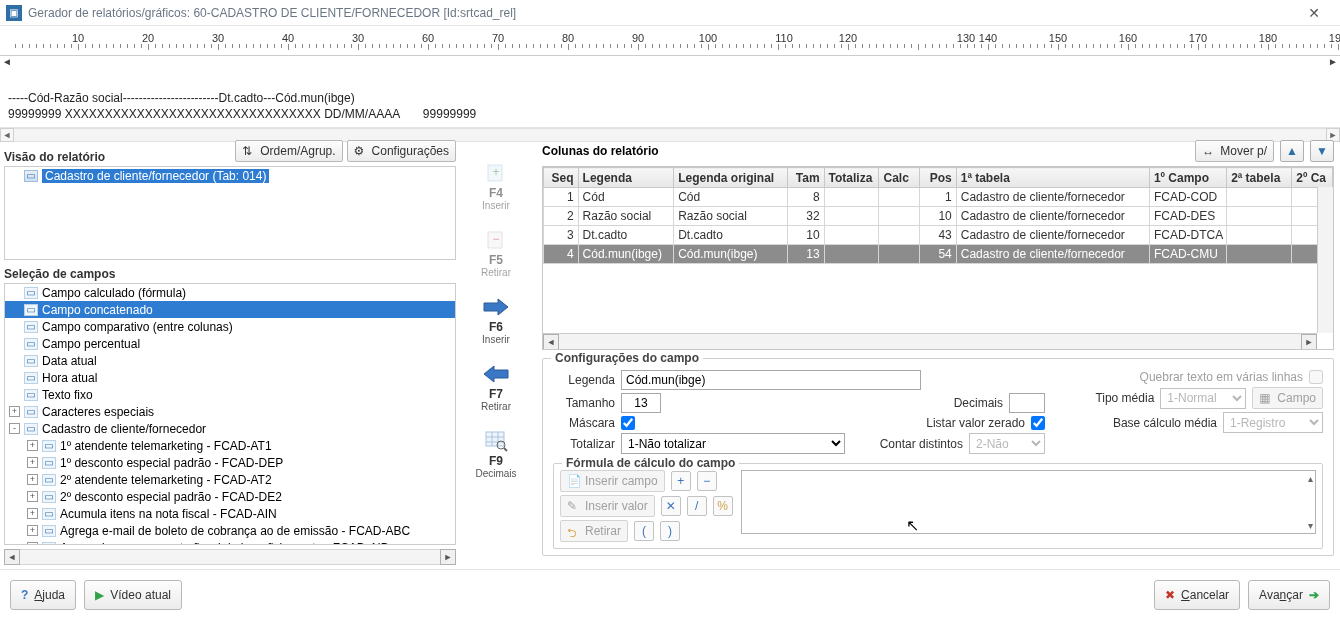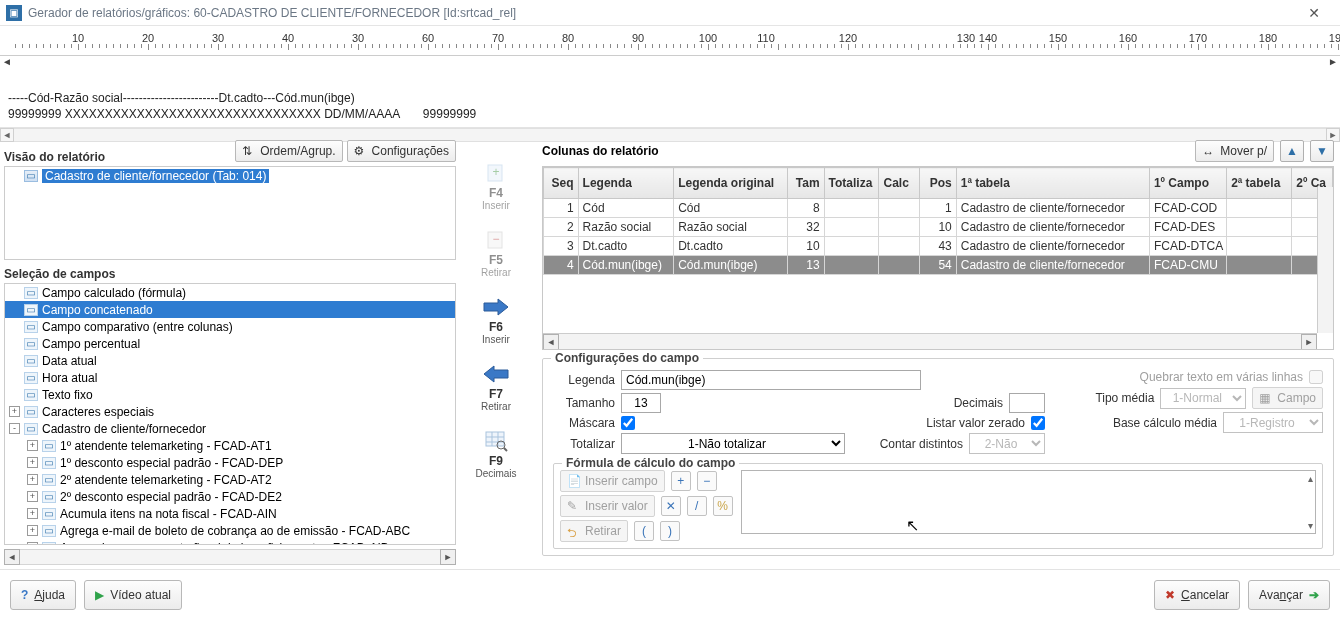--- a/index.html
+++ b/index.html
@@ -64,36 +64,36 @@
 .action-icon{ width:28px; height:22px; display:flex; align-items:center; justify-content:center; margin-bottom:2px;}
 
 
 .right-header{ display:flex; align-items:center; gap:6px; padding:2px 6px 4px; }
 .right-header .title{ font-weight:bold; flex:1;}
 .iconbtn{ width:24px; height:22px; border:1px solid #b0b0b0; background:linear-gradient(#fdfdfd,#ececec); border-radius:2px; display:inline-flex; align-items:center; justify-content:center; cursor:pointer; }
 
 
 .grid-wrap{ border:1px solid #c8c8c8; margin:0 6px; flex:0 0 auto; height:184px; overflow:hidden; position:relative; background:#fff;}
 .grid{ width:100%; border-collapse:collapse; table-layout:fixed; }
-.grid th{ background:linear-gradient(#f7f7f7,#e6e6e6); border:1px solid #c8c8c8; padding:8px 4px; font-weight:bold; text-align:left; height:20px; color:#333; white-space:nowrap; overflow:hidden;}
+.grid th{ background:linear-gradient(#f7f7f7,#e6e6e6); border:1px solid #c8c8c8; padding:2px 4px; font-weight:bold; text-align:left; height:20px; color:#333; white-space:nowrap; overflow:hidden;}
 .grid td{ border:1px solid #d6d6d6; padding:2px 4px; height:19px; white-space:nowrap; overflow:hidden; color:#333;}
 .grid td.num, .grid th.num{ text-align:right; }
 .grid tr.sel td{ background:#8c8c8c; color:#fff; }
 .grid-vscroll{ position:absolute; right:0; top:20px; bottom:16px; width:16px; background:#f3f3f3; border-left:1px solid #ccc;}
 .grid-hscroll{ position:absolute; bottom:0; left:0; right:16px; height:16px; background:#f3f3f3; border-top:1px solid #ccc; display:flex; align-items:center;}
 .grid-hscroll .harrow{ width:16px; height:16px; border:1px solid #b0b0b0; display:flex;align-items:center;justify-content:center;font-size:9px;color:#555;background:#f0f0f0;}
 .grid-hscroll .htrack{flex:1;height:16px;}
 
 
 .groupbox{ border:1px solid #cfcfcf; margin:8px 6px 0; padding:8px 10px 6px; position:relative; border-radius:2px;}
 .groupbox>.legend{ position:absolute; top:-8px; left:8px; background:#fff; padding:0 4px; font-weight:bold; color:#444;}
 .form-row{ display:flex; align-items:center; gap:6px; margin:3px 0; }
 .form-row label{ min-width:62px; text-align:right; color:#333;}
 input[type=text].inp{ border:1px solid #a8a8a8; height:20px; padding:1px 4px; background:#fff; }
-select.sel{ border:1px solid #a8a8a8; height:21px; background:#fff; padding:0 2px;text-align:center;}
+select.sel{ border:1px solid #a8a8a8; height:21px; background:#fff; padding:0 2px;}
 input[type=checkbox]{ width:14px; height:14px;}
 .right-label{ color:#a0a0a0;}
 .right-label.dark{ color:#333; }
 
 .inner-group{ border:1px solid #cfcfcf; padding:6px; position:relative; border-radius:2px; display:flex; gap:8px; align-items:flex-start; margin-top:6px;}
 .inner-group>.legend{ position:absolute; top:-8px; left:8px; background:#fff; padding:0 4px; font-weight:bold; color:#444;}
 .stack{ display:flex; flex-direction:column; gap:3px;}
 .expr-area{ flex:1; border:1px solid #b4b4b4; background:#fff; height:64px; position:relative;}
 .expr-area .vsarrow{ position:absolute; right:2px; top:2px; color:#666; font-size:10px;}
 .expr-area .vsarrow2{ position:absolute; right:2px; bottom:2px; color:#666; font-size:10px;}
@@ -129,21 +129,21 @@
       <div class="tick-label" style="left: 78px;">10</div>
       <div class="tick-label" style="left: 148px;">20</div>
       <div class="tick-label" style="left: 218px;">30</div>
       <div class="tick-label" style="left: 288px;">40</div>
       <div class="tick-label" style="left: 358px;">30</div>
       <div class="tick-label" style="left: 428px;">60</div>
       <div class="tick-label" style="left: 498px;">70</div>
       <div class="tick-label" style="left: 568px;">80</div>
       <div class="tick-label" style="left: 638px;">90</div>
       <div class="tick-label" style="left: 708px;">100</div>
-      <div class="tick-label" style="left: 766px;">110</div>
+      <div class="tick-label" style="left: 784px;">110</div>
       <div class="tick-label" style="left: 848px;">120</div>
       <div class="tick-label" style="left: 966px;">130</div>
       <div class="tick-label" style="left: 988px;">140</div>
       <div class="tick-label" style="left: 1058px;">150</div>
       <div class="tick-label" style="left: 1128px;">160</div>
       <div class="tick-label" style="left: 1198px;">170</div>
       <div class="tick-label" style="left: 1268px;">180</div>
       <div class="tick-label" style="left: 1338px;">190</div>
       <div class="tick" style="left: 15px; top: 18px;"></div>
       <div class="tick" style="left: 22px; top: 18px;"></div>

